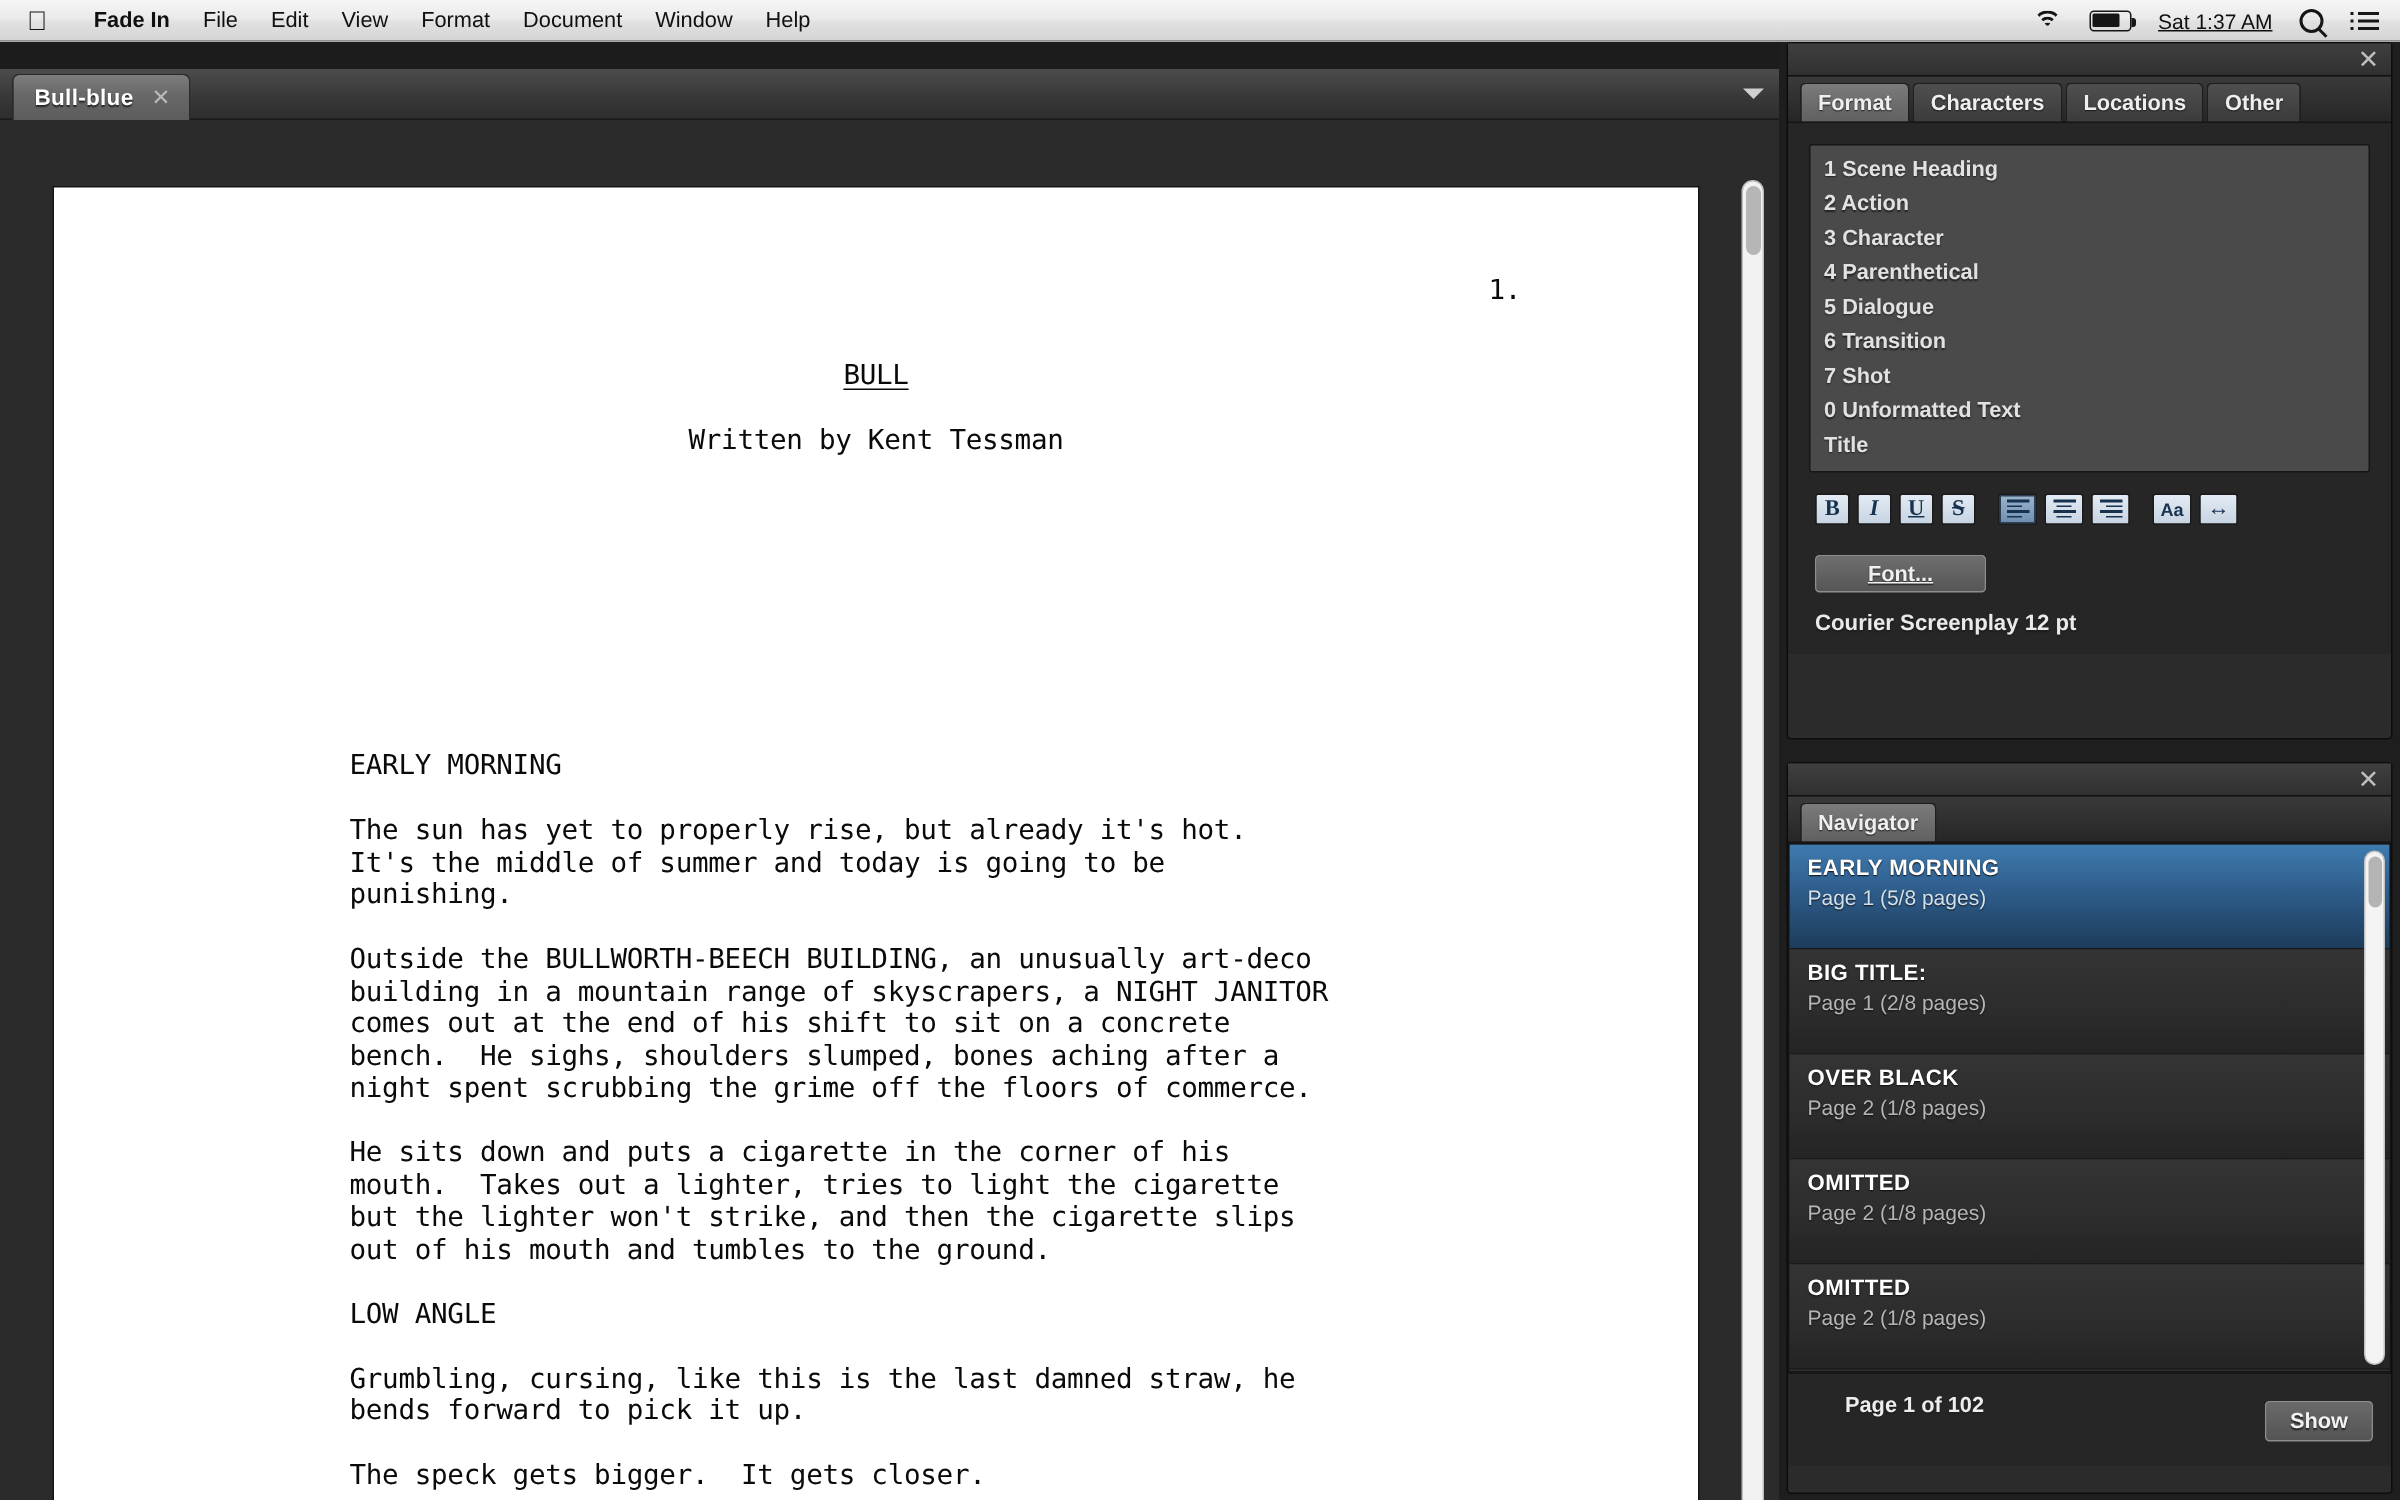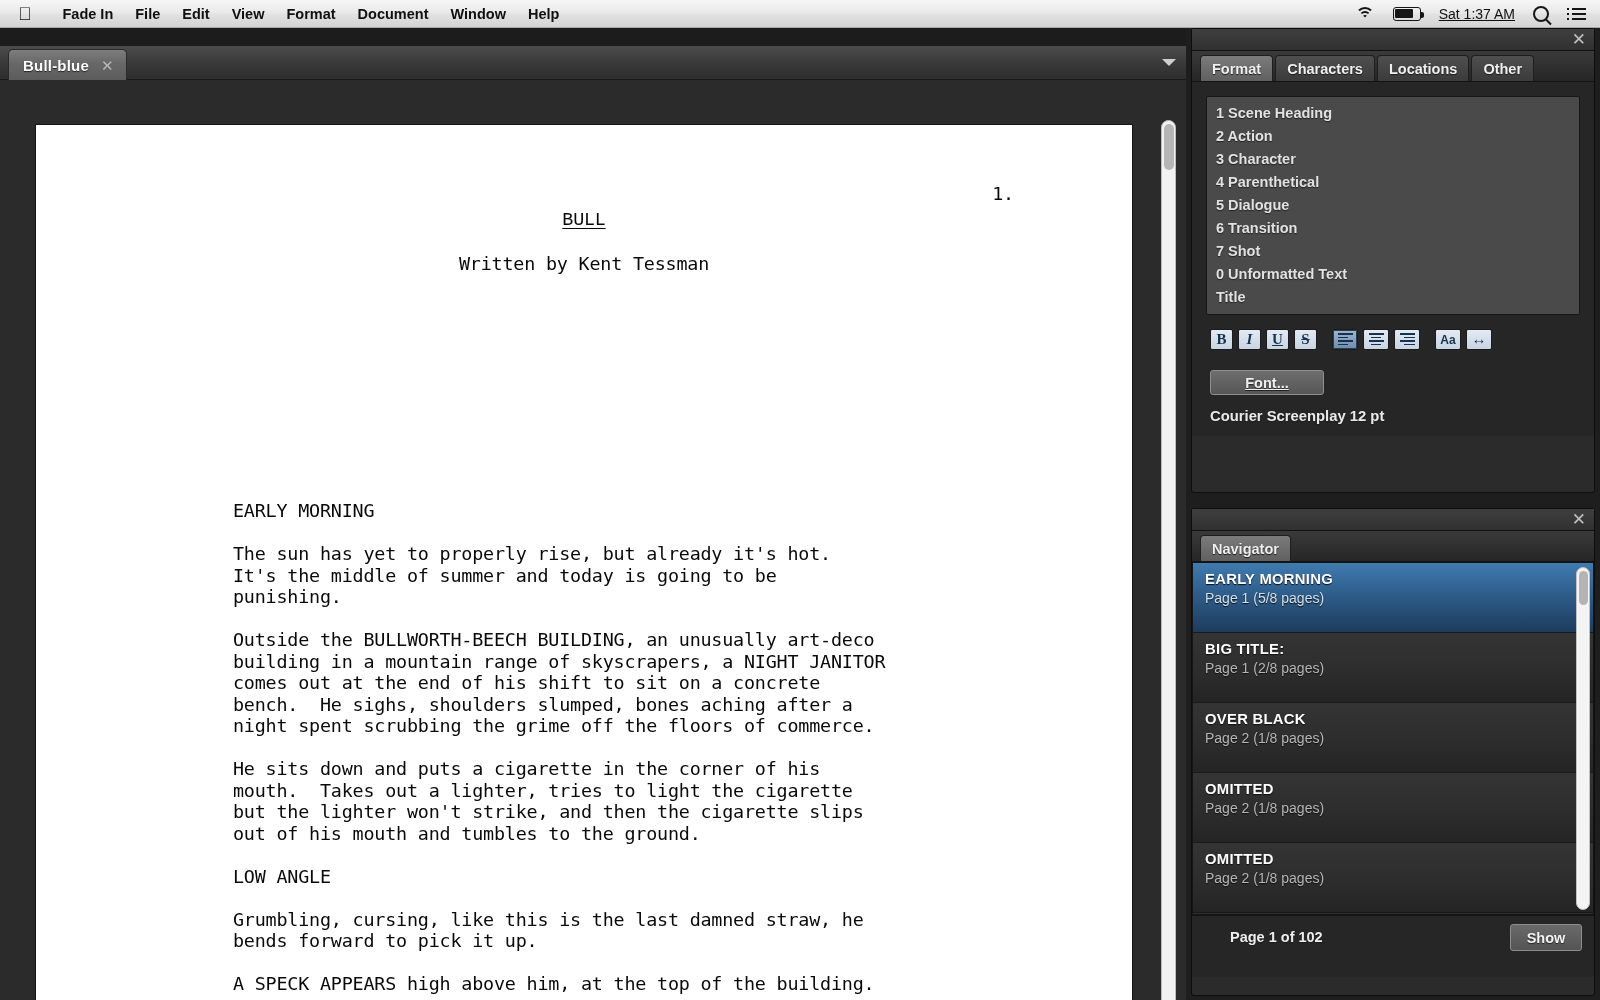--- a/index.html
+++ b/index.html
@@ -16,21 +16,21 @@
     width: 1600px; height: 28px;
     background: linear-gradient(to bottom, #f6f6f6 0%, #e9e9e9 48%, #e2e2e2 52%, #d4d4d4 100%);
     border-bottom: 1px solid #a9a9a9;
     display: flex; align-items: center;
     font-size: 14.5px; color: #101010;
   }
   .menubar .apple {
     margin-left: 18px; margin-right: 20px;
     font-size: 18px; line-height: 1; color: #111;
   }
-  .menubar .mi { padding: 0 11px; white-space: nowrap; line-height: 28px; font-weight: bold; }
+  .menubar .mi { padding: 0 11px; white-space: nowrap; line-height: 28px; }
   .menubar .mi.app { font-weight: bold; }
   .menubar .spacer { flex: 1; }
   .menubar .right { display: flex; align-items: center; padding-right: 14px; }
   .menubar .right > * { margin-left: 18px; }
   .clock { font-size: 14px; white-space: nowrap; text-decoration: underline; }
 
   .ico-wifi { width: 20px; height: 15px; position: relative; display:inline-block; }
   .ico-wifi i {
     position: absolute; left: 50%; border: 2px solid #141414;
     border-bottom-color: transparent; border-left-color: transparent; border-right-color: transparent;
@@ -98,21 +98,21 @@
     width: 1096px; height: 1000px;
     background: #fff;
     box-shadow: 0 0 0 1px #151515;
   }
   .script {
     font-family: "DejaVu Sans Mono", "Liberation Mono", monospace;
     font-size: 18.4px; line-height: 21.5px; color: #0a0a0a;
     padding: 0; letter-spacing: -0.2px;
   }
   .pagenum { position: absolute; right: 118px; top: 58px; }
-  .ttl { text-align: center; margin-top: 85px; font-family: Liberation Mono, monospace; }
+  .ttl { text-align: center; margin-top: 115px; }
   .ttl u { text-decoration: underline; text-underline-offset: 3px; }
   .byline { text-align: center; margin-top: 21.5px; }
   .body-block { position: absolute; left: 197px; right: 120px; top: 375px; }
   .para { margin-bottom: 21.5px; white-space: pre-wrap; }
 
   .vscroll {
     position: absolute; right: 10px; top: 40px; width: 15px; height: 910px;
     background: #f2f2f2; border: 1px solid #bdbdbd; border-radius: 8px;
   }
   .vthumb {
@@ -210,21 +210,21 @@
     background: #f4f4f4; border: 1px solid #c2c2c2; border-radius: 7px;
   }
   .nav-thumb { position: absolute; left: 2px; top: 3px; width: 9px; height: 34px; background: #b4b4b4; border-radius: 5px; }
 
   .nav-footer {
     position: relative; height: 62px; background: #262626;
     border-top: 1px solid #141414; padding: 12px 12px 0 14px;
   }
   .nav-page { color: #ededed; font-weight: bold; font-size: 14.5px; text-shadow: 0 1px 1px #1b1b1b; margin-left: 24px; }
   .show-btn {
-    position: absolute; right: 12px; top: 8px;
+    position: absolute; right: 12px; top: 18px;
     width: 72px; height: 27px;
     background: linear-gradient(to bottom,#6a6a6a,#545454);
     border: 1px solid #8d8d8d; border-radius: 3px;
     display: flex; align-items: center; justify-content: center;
     color: #f2f2f2; font-weight: bold; font-size: 14.5px; text-shadow: 0 1px 1px #222;
   }
 </style>
 </head>
 <body>
 
@@ -282,21 +282,20 @@
 comes out at the end of his shift to sit on a concrete
 bench.  He sighs, shoulders slumped, bones aching after a
 night spent scrubbing the grime off the floors of commerce.</div>
           <div class="para">He sits down and puts a cigarette in the corner of his
 mouth.  Takes out a lighter, tries to light the cigarette
 but the lighter won't strike, and then the cigarette slips
 out of his mouth and tumbles to the ground.</div>
           <div class="para">LOW ANGLE</div>
           <div class="para">Grumbling, cursing, like this is the last damned straw, he
 bends forward to pick it up.</div>
-          <div class="para">A SPECK APPEARS high above him, at the top of the building.</div>
           <div class="para">The speck gets bigger.  It gets closer.</div>
 
         </div>
       </div>
     </div>
 
     <div class="vscroll">
       <div class="vthumb"></div>
     </div>
   </div>

